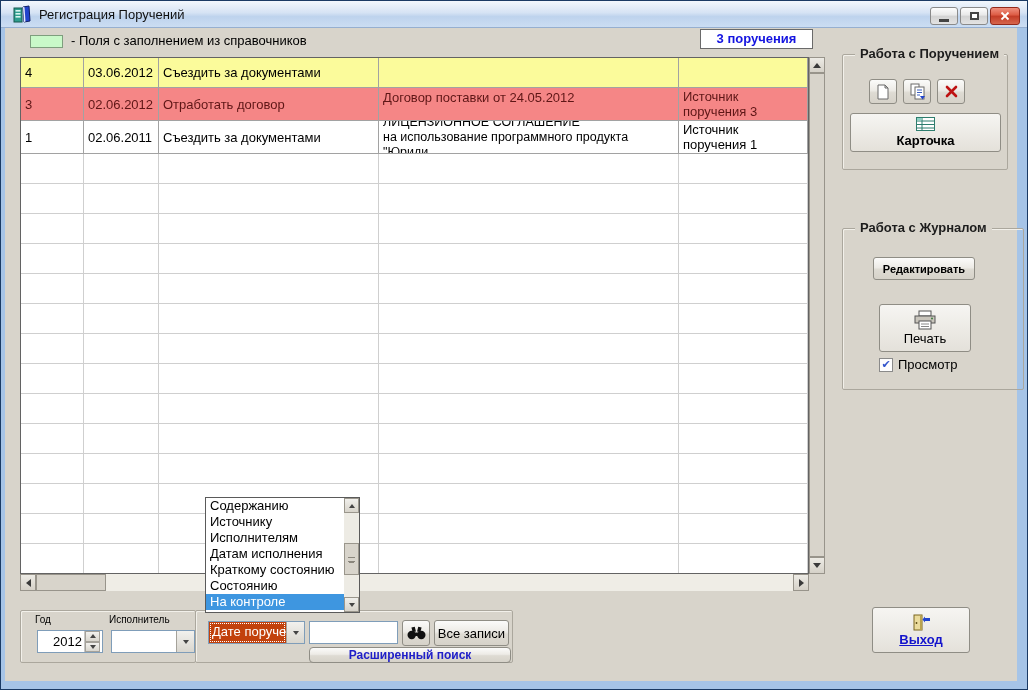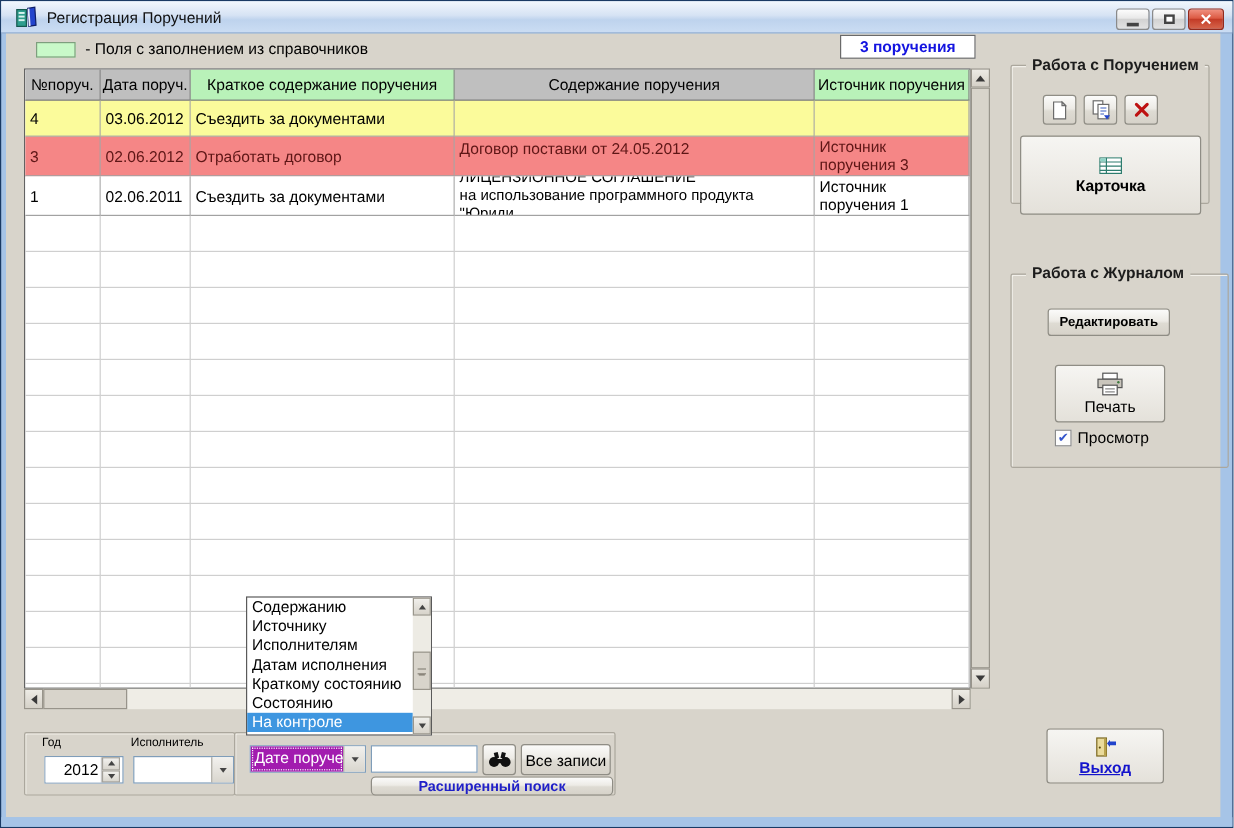--- a/index.html
+++ b/index.html
@@ -73,21 +73,21 @@
 
   .btn { background:linear-gradient(180deg,#FBFBFA,#EDEBE6 45%,#DEDBD3 55%,#D6D2C9);
     border:1px solid #8F8D85; border-radius:3px; display:flex; align-items:center;
     justify-content:center; cursor:default; }
   .btn-big { flex-direction:column; background:linear-gradient(180deg,#F6F5F2,#E4E1DA); }
 
   #group-order { left:837px; top:26px; width:166px; height:116px; }
   #btn-new  { position:absolute; left:26px; top:24px; width:28px; height:25px; }
   #btn-copy { position:absolute; left:60px; top:24px; width:28px; height:25px; }
   #btn-del  { position:absolute; left:94px; top:24px; width:28px; height:25px; }
-  #btn-card { position:absolute; left:7px; top:58px; width:151px; height:66px; gap:2px; font-weight:bold; }
+  #btn-card { position:absolute; left:7px; top:58px; width:151px; height:39px; gap:2px; font-weight:bold; }
 
   #group-journal { left:837px; top:200px; width:182px; height:162px; }
   #btn-edit { position:absolute; left:30px; top:28px; width:102px; height:23px; font-weight:bold; font-size:11px; }
   #btn-print { position:absolute; left:36px; top:75px; width:92px; height:48px; gap:1px; }
   .check-row { position:absolute; left:36px; top:128px; display:flex; align-items:center; gap:5px; }
   .checkbox { width:14px; height:14px; background:#FDFDFD; border:1px solid #8A8A8A;
     display:flex; align-items:center; justify-content:center; font-size:11px; color:#3355CC; }
 
   #btn-exit { position:absolute; left:867px; top:579px; width:98px; height:46px; flex-direction:column; gap:1px; }
   #btn-exit .lbl { color:#1414CC; font-weight:bold; text-decoration:underline; }
@@ -100,21 +100,21 @@
     border:1px solid #7F9DB9; background:#FFF; display:flex; }
   .spinbox input { width:46px; border:0; outline:0; text-align:right; font:inherit; padding-right:2px; }
   .spincol { width:16px; border-left:1px solid #C6C6C6; display:flex; flex-direction:column; }
   .spinbtn { flex:1; background:linear-gradient(180deg,#F2F1EE,#D9D6CE); border:1px solid #A5A29A;
     display:flex; align-items:center; justify-content:center; }
   .tri-up-s{width:0;height:0;border:3px solid transparent;border-bottom:4px solid #444;margin-top:-3px;}
   .tri-down-s{width:0;height:0;border:3px solid transparent;border-top:4px solid #444;margin-bottom:-3px;}
 
   .combo { position:absolute; border:1px solid #7F9DB9; background:#FFF; display:flex; }
   .combo .val { flex:1; padding:2px 3px; overflow:hidden; white-space:nowrap; }
-  .combo .val.selected { background:#a21caf; color:#FFF; outline:1px dotted #FFF; outline-offset:-2px; }
+  .combo .val.selected { background:#c2410c; color:#FFF; outline:1px dotted #FFF; outline-offset:-2px; }
   .combo .arrowbtn { width:18px; background:linear-gradient(180deg,#F2F1EE,#D9D6CE);
     border-left:1px solid #A5A29A; display:flex; align-items:center; justify-content:center; }
 
   #executor-combo { left:90px; top:19px; width:84px; height:23px; }
   #searchby-combo { left:12px; top:10px; width:97px; height:23px; }
 
   #search-input { position:absolute; left:113px; top:10px; width:89px; height:23px;
     border:1px solid #7F9DB9; background:#FFF; font:inherit; padding:0 3px; }
   #btn-find { position:absolute; left:206px; top:9px; width:28px; height:26px; }
   #btn-all  { position:absolute; left:238px; top:9px; width:75px; height:26px; }
@@ -173,27 +173,20 @@
 
   <div id="client">
 
     <div class="legend-swatch"></div>
     <div class="legend-text">- Поля с заполнением из справочников</div>
 
     <div class="count-badge">3 поручения</div>
 
     <div class="table-region">
       <div class="grid">
-        <div class="trow hrow">
-          <div class="cell c0">№поруч.</div>
-          <div class="cell c1">Дата поруч.</div>
-          <div class="cell c2 green">Краткое содержание поручения</div>
-          <div class="cell c3">Содержание поручения</div>
-          <div class="cell c4 green">Источник поручения</div>
-        </div>
         <div class="trow row-yellow">
           <div class="cell c0">4</div>
           <div class="cell c1">03.06.2012</div>
           <div class="cell c2">Съездить за документами</div>
           <div class="cell c3"></div>
           <div class="cell c4"></div>
         </div>
         <div class="trow row-pink">
           <div class="cell c0">3</div>
           <div class="cell c1">02.06.2012</div>

